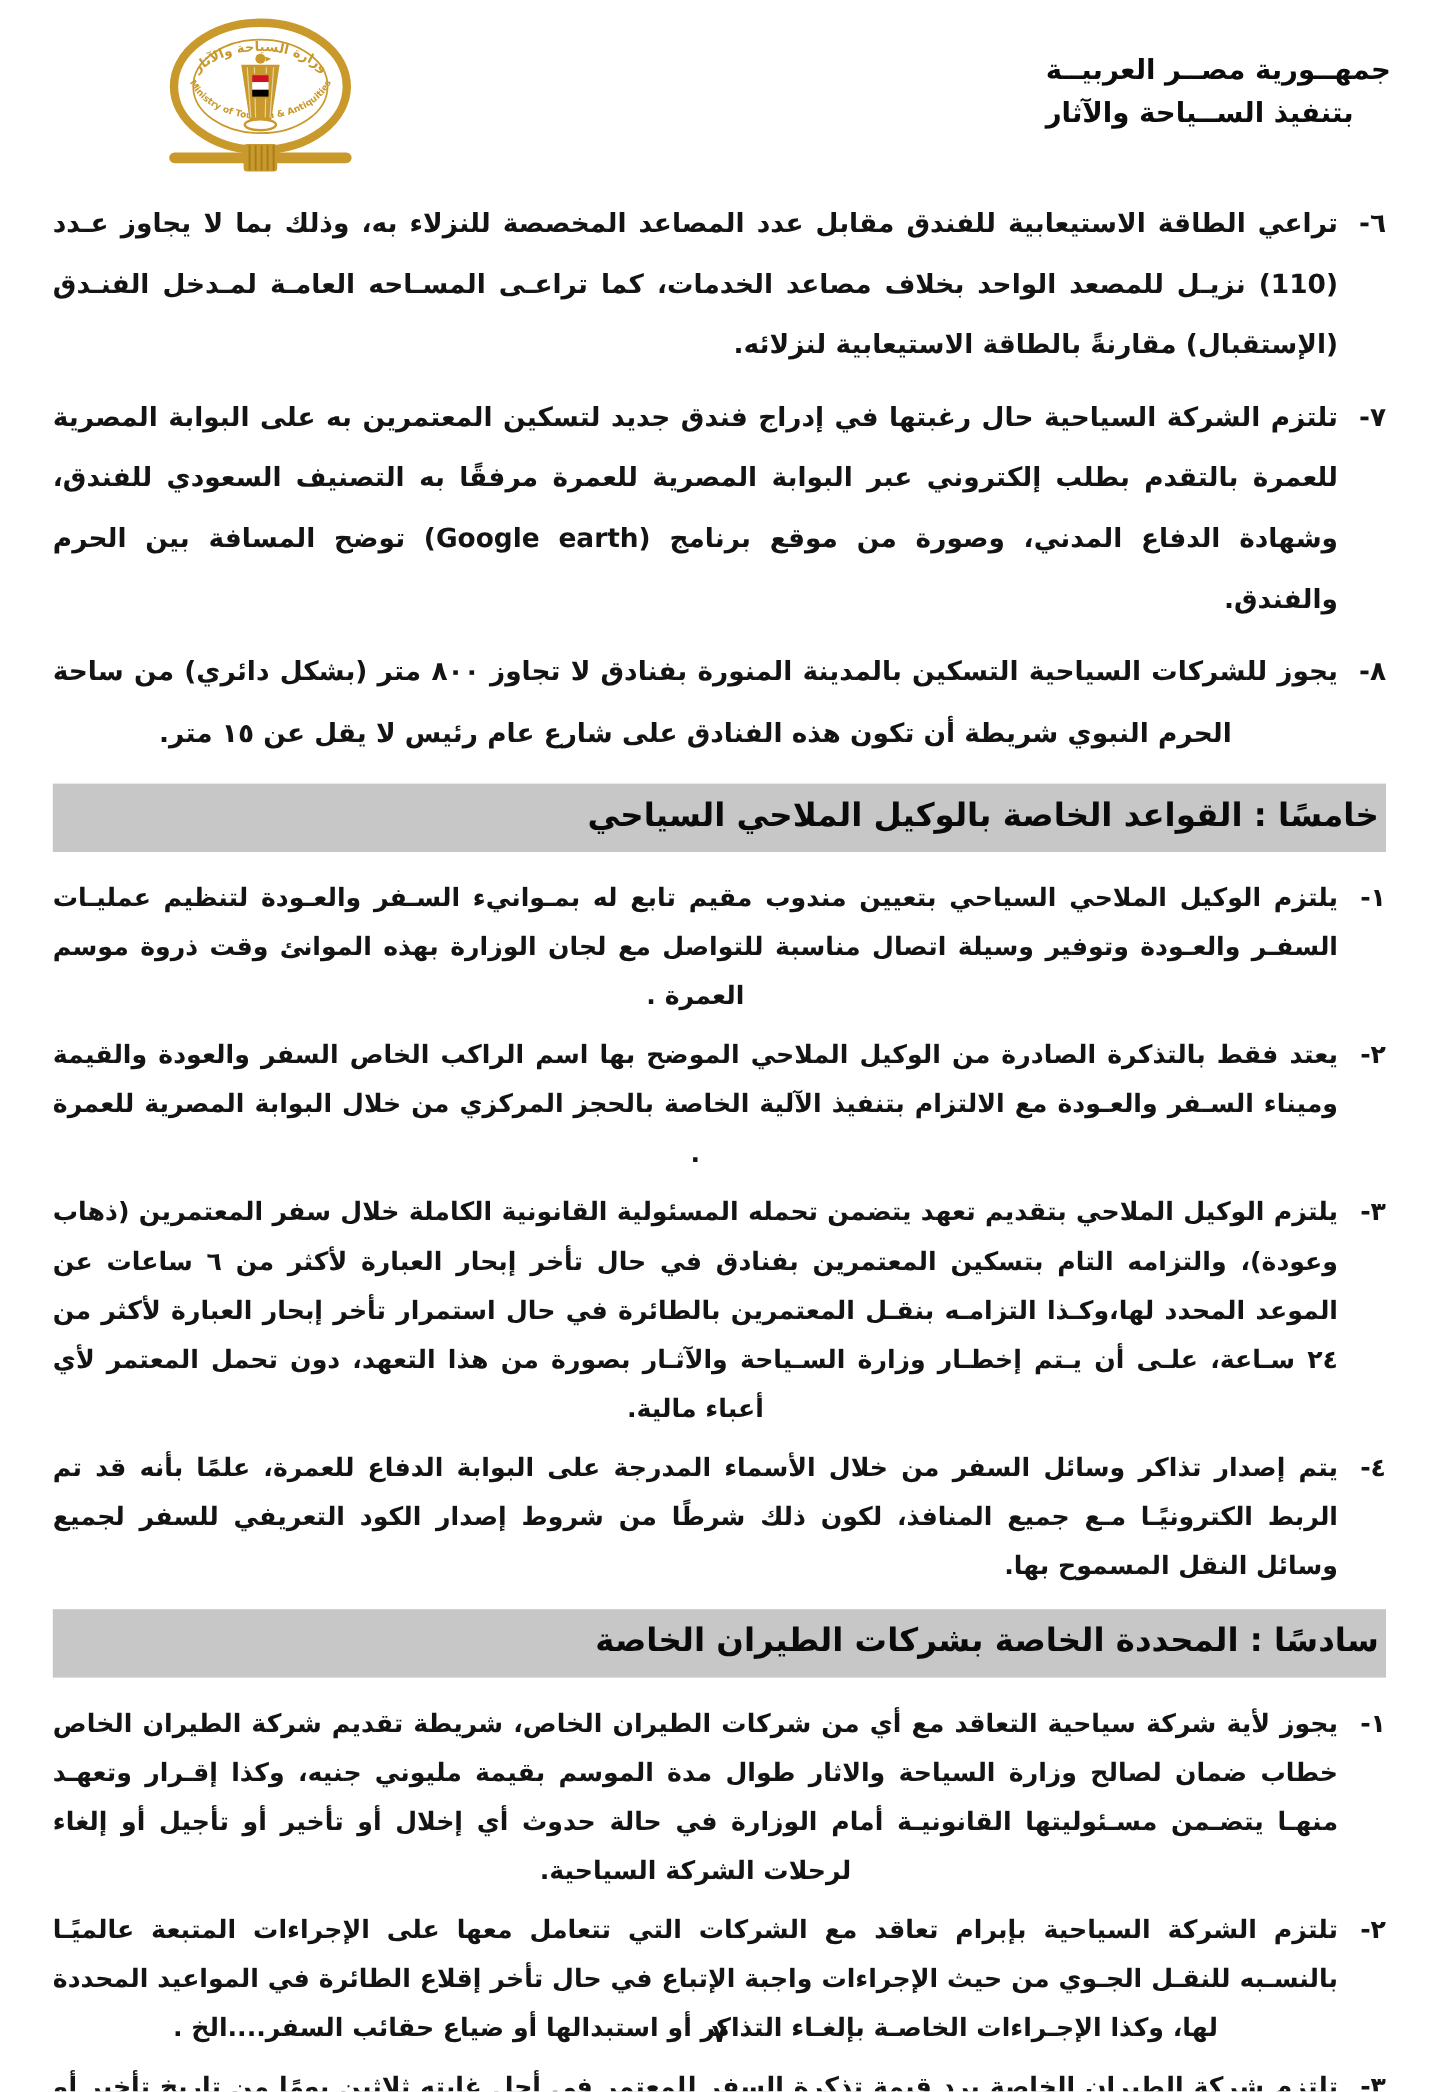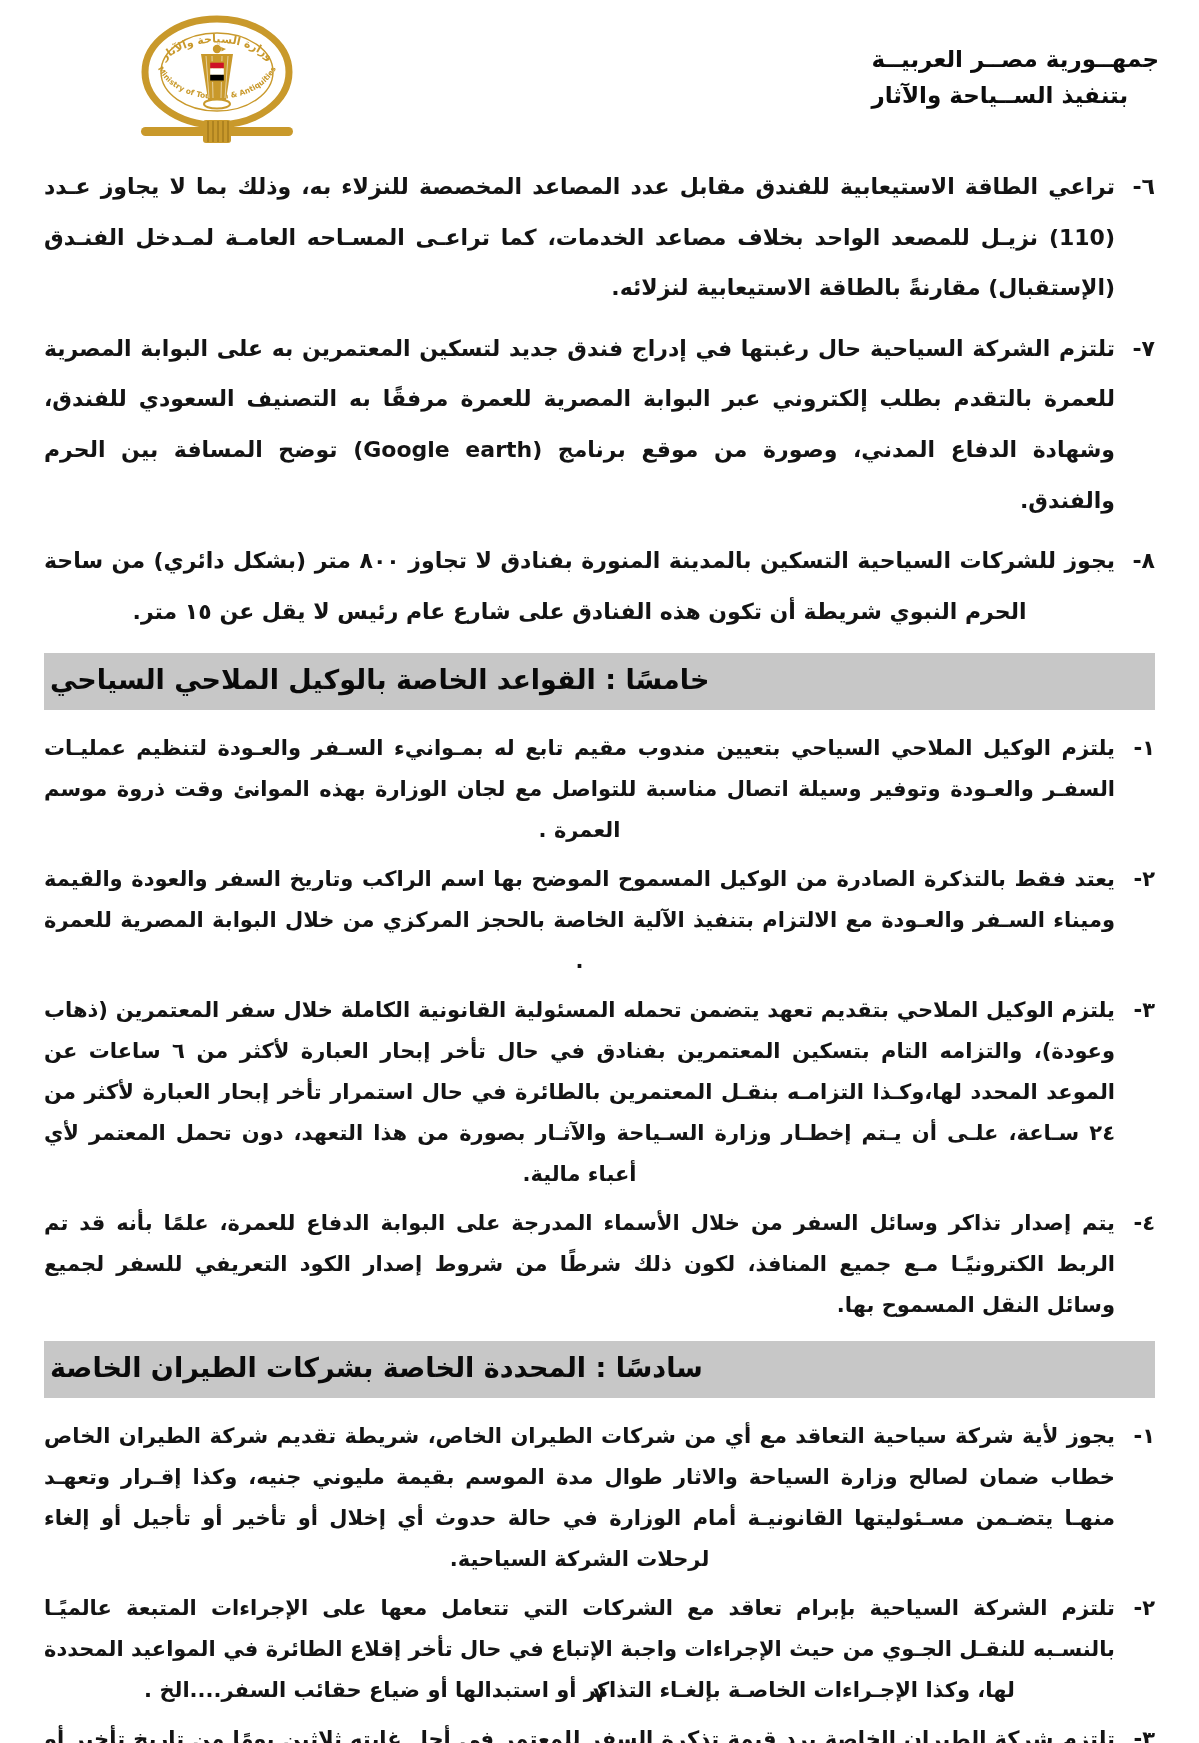--- a/index.html
+++ b/index.html
@@ -48,21 +48,21 @@
   .intro .item { font-size:22px; line-height:2.3; margin-bottom:10px; }
   .intro .marker { font-size:22px; line-height:2.3; }
 
   .rules .item { font-size:21px; line-height:1.95; margin-bottom:8px; }
   .rules .marker { font-size:21px; line-height:1.95; }
 
   .section-bar {
     direction:rtl;
     background:#c7c7c7;
     color:#0a0a0a;
-    text-align:left;
+    text-align:right;
     font-size:27px;
     font-weight:bold;
     margin:16px 0 18px 0;
     padding:11px 6px 15px 6px;
   }
   .page-number {
     position:absolute;
     bottom:36px; left:0; right:0;
     text-align:center;
     font-size:21px;
@@ -149,21 +149,21 @@
 
     <h2 class="section-bar">خامسًا : القواعد الخاصة بالوكيل الملاحي السياحي</h2>
 
     <section class="rules">
       <div class="item">
         <span class="marker">١-</span>
         <p class="center-last">يلتزم الوكيل الملاحي السياحي بتعيين مندوب مقيم تابع له بمـوانيء السـفر والعـودة لتنظيم عمليـات السفـر والعـودة وتوفير وسيلة اتصال مناسبة للتواصل مع لجان الوزارة بهذه الموانئ وقت ذروة موسم العمرة .</p>
       </div>
       <div class="item">
         <span class="marker">٢-</span>
-        <p class="center-last">يعتد فقط بالتذكرة الصادرة من الوكيل المسموح الموضح بها اسم الراكب وتاريخ السفر والعودة والقيمة وميناء السـفر والعـودة مع الالتزام بتنفيذ الآلية الخاصة بالحجز المركزي من خلال البوابة المصرية للعمرة .</p>
+        <p class="center-last">يعتد فقط بالتذكرة الصادرة من الوكيل الملاحي الموضح بها اسم الراكب الخاص السفر والعودة والقيمة وميناء السـفر والعـودة مع الالتزام بتنفيذ الآلية الخاصة بالحجز المركزي من خلال البوابة المصرية للعمرة .</p>
       </div>
       <div class="item">
         <span class="marker">٣-</span>
         <p class="center-last">يلتزم الوكيل الملاحي بتقديم تعهد يتضمن تحمله المسئولية القانونية الكاملة خلال سفر المعتمرين (ذهاب وعودة)، والتزامه التام بتسكين المعتمرين بفنادق في حال تأخر إبحار العبارة لأكثر من ٦ ساعات عن الموعد المحدد لها،وكـذا التزامـه بنقـل المعتمرين بالطائرة في حال استمرار تأخر إبحار العبارة لأكثر من ٢٤ سـاعة، علـى أن يـتم إخطـار وزارة السـياحة والآثـار بصورة من هذا التعهد، دون تحمل المعتمر لأي أعباء مالية.</p>
       </div>
       <div class="item">
         <span class="marker">٤-</span>
         <p>يتم إصدار تذاكر وسائل السفر من خلال الأسماء المدرجة على البوابة الدفاع للعمرة، علمًا بأنه قد تم الربط الكترونيًـا مـع جميع المنافذ، لكون ذلك شرطًا من شروط إصدار الكود التعريفي للسفر لجميع وسائل النقل المسموح بها.</p>
       </div>
     </section>

